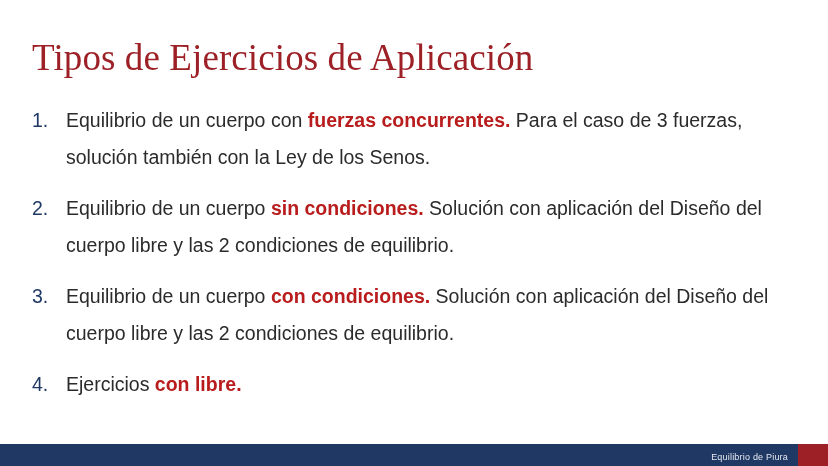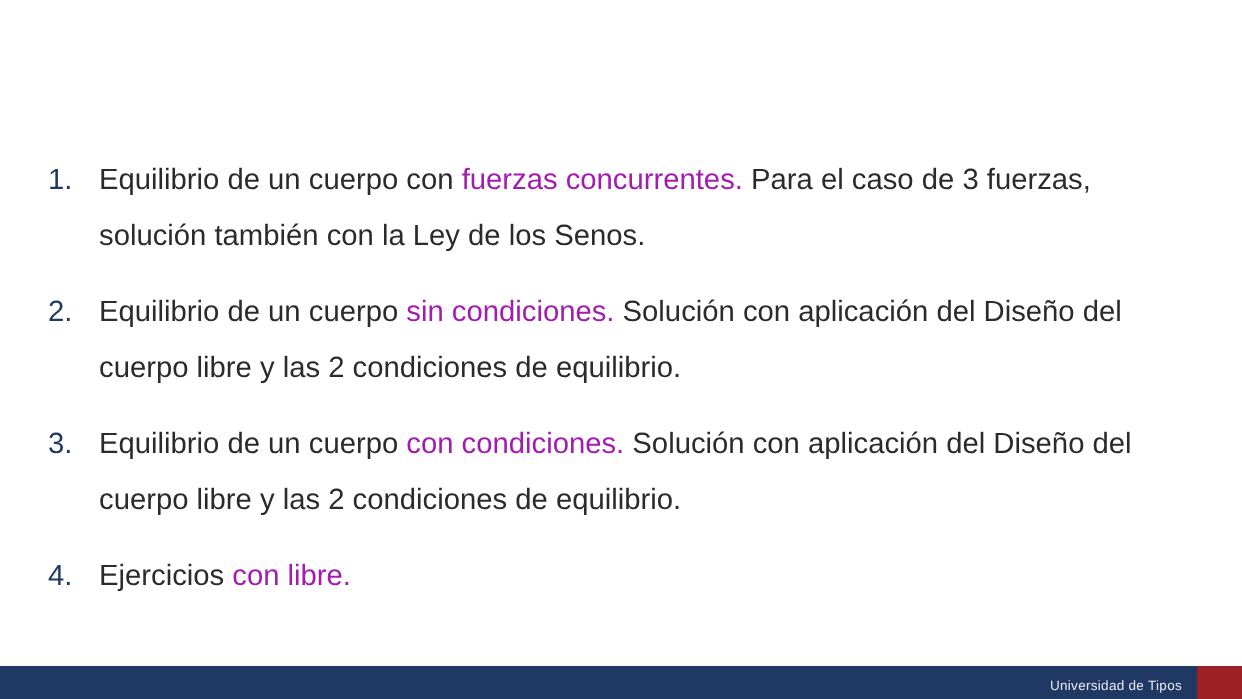--- a/index.html
+++ b/index.html
@@ -55,22 +55,22 @@
     color: #1f3864;
   }
   .item-text {
     flex: 1 1 auto;
     font-size: 19.5px;
     line-height: 37px;
     color: #2b2b2b;
     text-align: left;
   }
   .item-text b {
-    font-weight: normal;
-    color: #a21caf;
+    font-weight: bold;
+    color: #b91c1c;
   }
   .footer-bar {
     position: absolute;
     left: 0;
     bottom: 0;
     width: 828px;
     height: 22px;
     background: #1f3864;
   }
   .footer-accent {
@@ -88,20 +88,21 @@
     font-size: 9px;
     color: #e6e9f0;
     letter-spacing: 0.2px;
   }
 </style>
 </head>
 <body>
 
 <div class="slide">
 
+  <div class="slide-title">Tipos de Ejercicios de Aplicación</div>
 
   <ul class="body-list">
       <li class="list-item">
         <span class="item-number">1.</span>
         <span class="item-text"><span>Equilibrio de un cuerpo con </span><b>fuerzas concurrentes.</b><span> Para el caso de 3 fuerzas, solución también con la Ley de los Senos.</span></span>
       </li>
       <li class="list-item">
         <span class="item-number">2.</span>
         <span class="item-text"><span>Equilibrio de un cuerpo </span><b>sin condiciones.</b><span> Solución con aplicación del Diseño del cuerpo libre y las 2 condiciones de equilibrio.</span></span>
       </li>
@@ -110,15 +111,15 @@
         <span class="item-text"><span>Equilibrio de un cuerpo </span><b>con condiciones.</b><span> Solución con aplicación del Diseño del cuerpo libre y las 2 condiciones de equilibrio.</span></span>
       </li>
       <li class="list-item">
         <span class="item-number">4.</span>
         <span class="item-text"><span>Ejercicios </span><b>con libre.</b></span>
       </li>
     </ul>
 
   <div class="footer-bar"></div>
   <div class="footer-accent"></div>
-  <div class="footer-text">Universidad de Tipos</div>
+  <div class="footer-text">Equilibrio de Piura</div>
 
 </div>
 
 </body></html>

